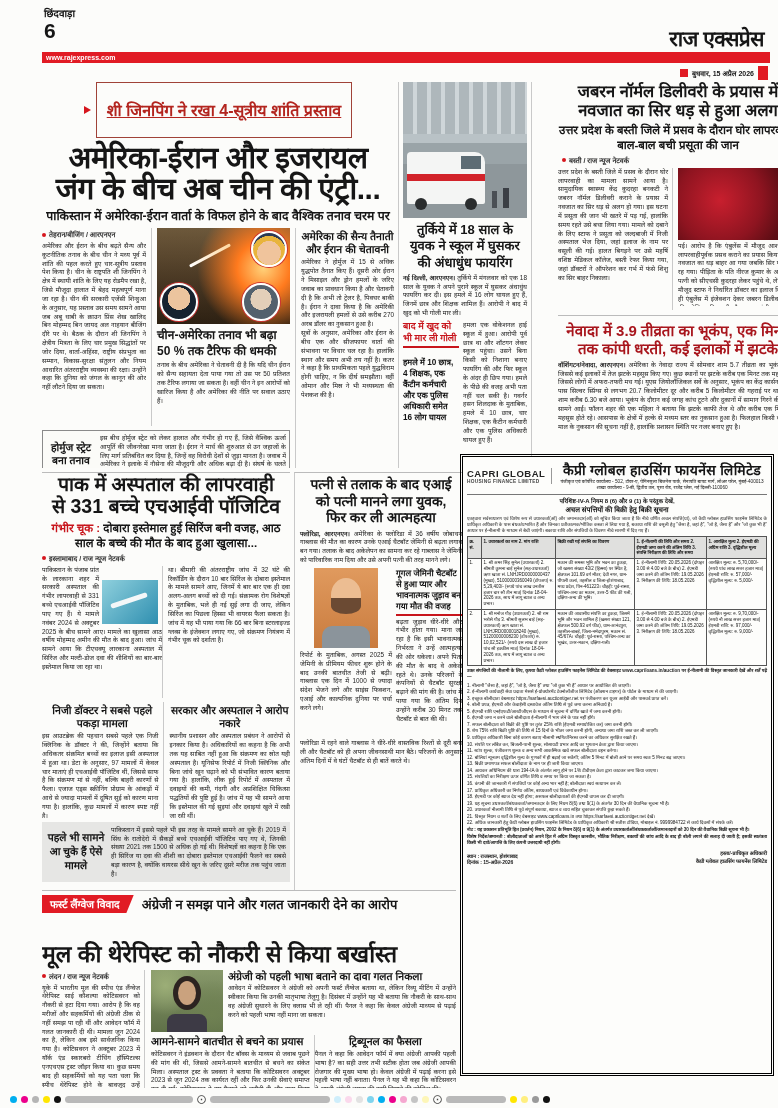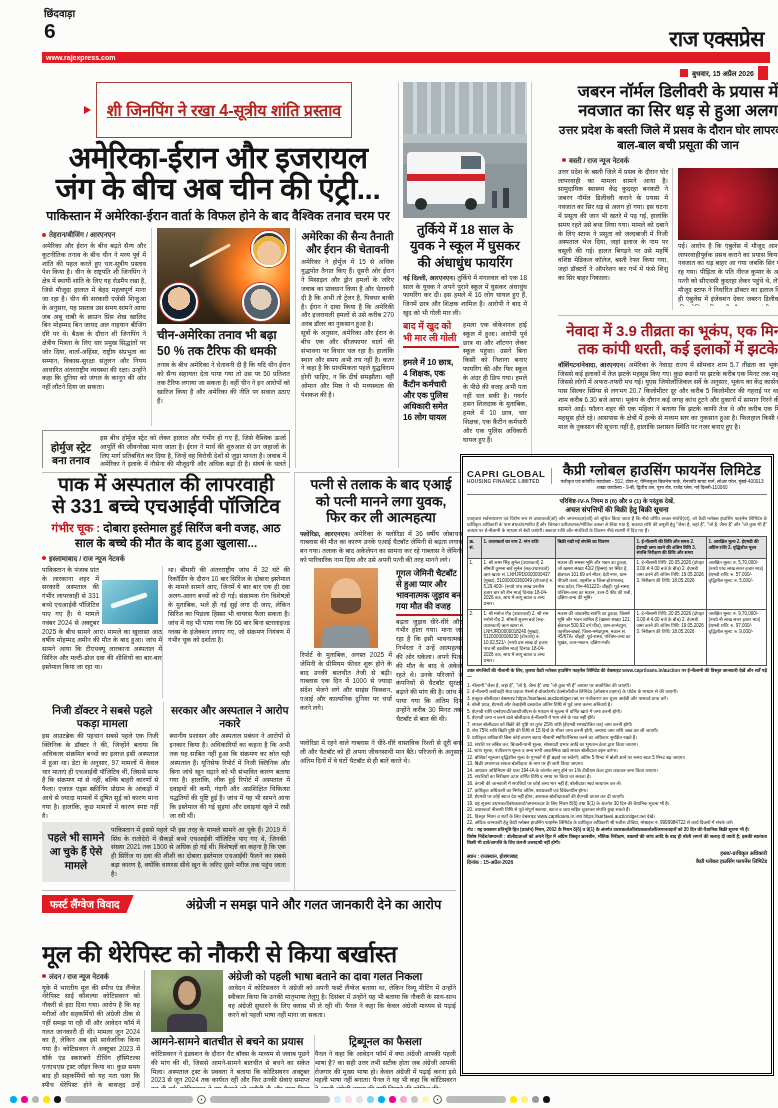--- a/index.html
+++ b/index.html
@@ -49,21 +49,21 @@
   table.adT th,table.adT td{border:1px solid #555;font-size:4.5px;line-height:1.3;padding:1.5px;vertical-align:top;text-align:left;}
   table.adT th{background:#e0e0de;font-weight:bold;}
   .term{font-size:4.6px;line-height:1.32;text-align:justify;margin-bottom:.5px;}
   .signRow{display:flex;justify-content:space-between;align-items:flex-end;margin-top:3px;}
   .signL{font-size:5px;font-weight:bold;}
   .signR{font-size:5.2px;font-weight:800;text-align:right;}
   
   .tagRow{display:flex;align-items:center;gap:8px;}
   .redTag{background:#e11b24;color:#fff;font-size:10.5px;font-weight:800;padding:2px 14px 2px 8px;
           clip-path:polygon(0 0,100% 0,92% 100%,0 100%);}
-  .tagKick{font-size:13px;font-weight:800;margin-left:44px;}
+  .tagKick{font-size:13px;font-weight:800;}
   .therH{font-size:23px;font-weight:800;line-height:1.12;margin:3px 0 2px;}
   .ssHead{font-size:10.6px;font-weight:800;line-height:1.2;margin-bottom:2px;}
   
   .marks{position:absolute;left:10px;right:10px;top:1094px;height:11px;display:flex;align-items:center;gap:4px;}
   .mdot{width:7px;height:7px;border-radius:50%;}
   .mbar{height:7px;border-radius:4px;background:#b9b9b9;}
   .crossh{font-size:9px;color:#444;line-height:1;}
   .masthead{font-size:37px;font-weight:900;letter-spacing:-1px;}
   .brand{font-size:21px;font-weight:900;letter-spacing:-.5px;}
 </style>

